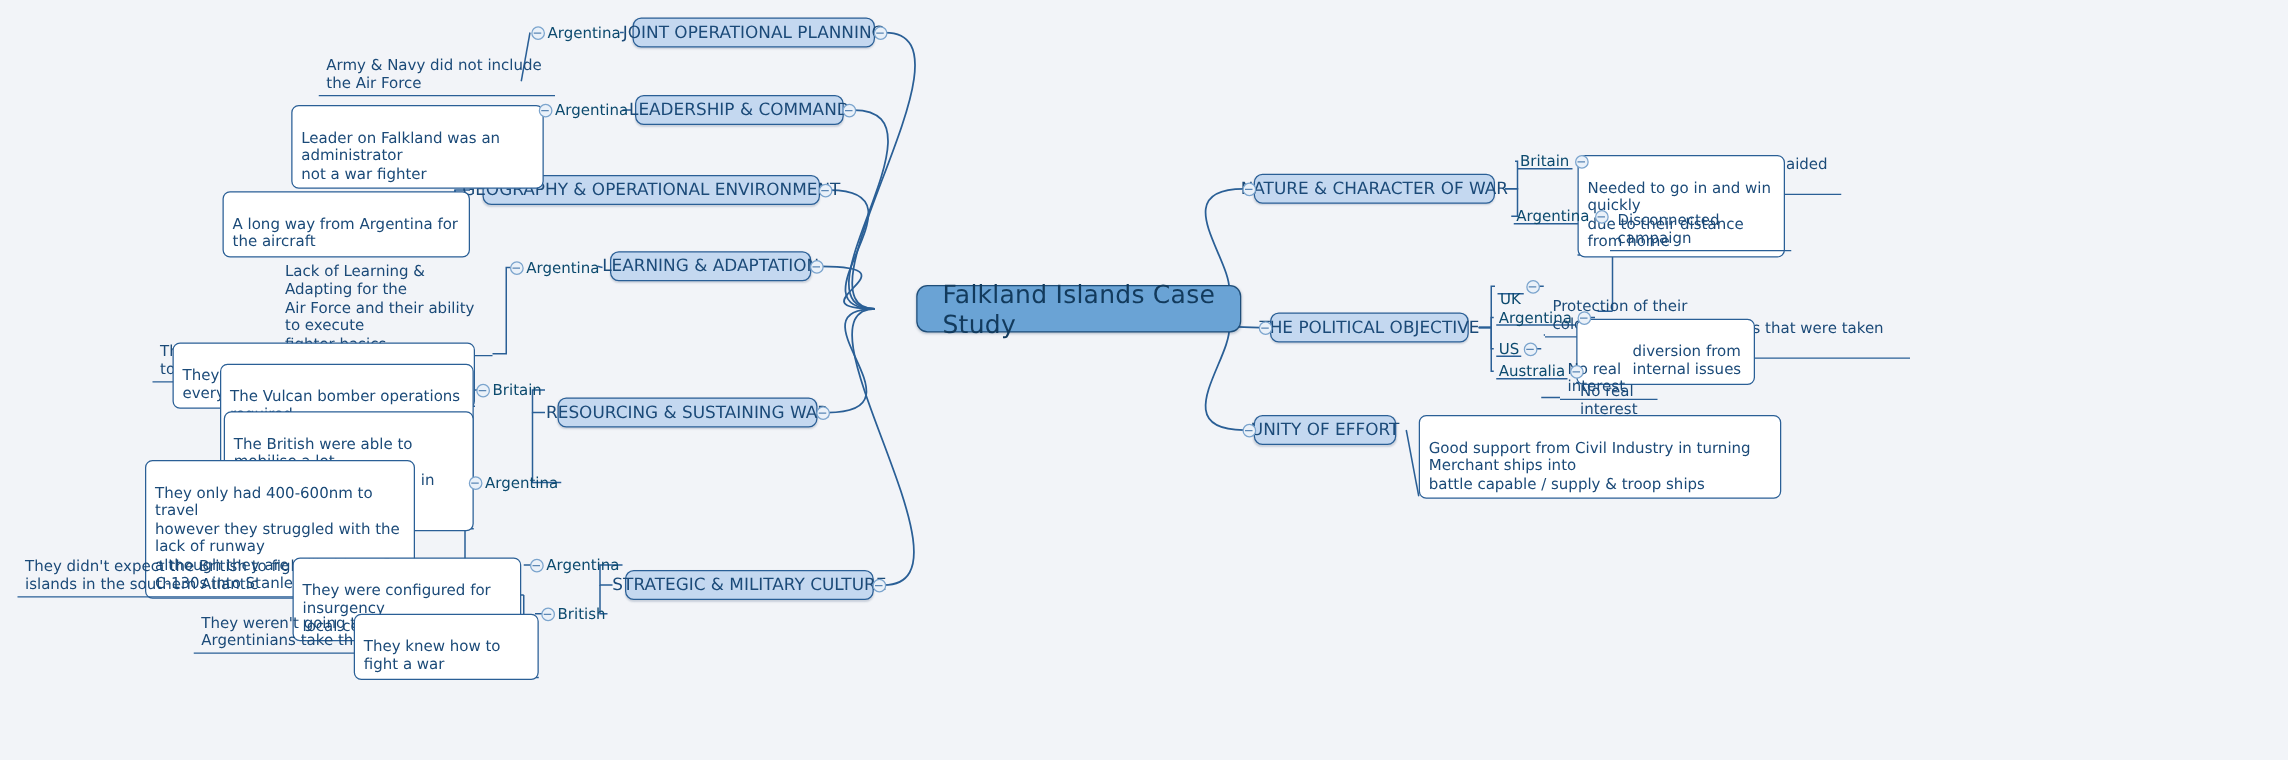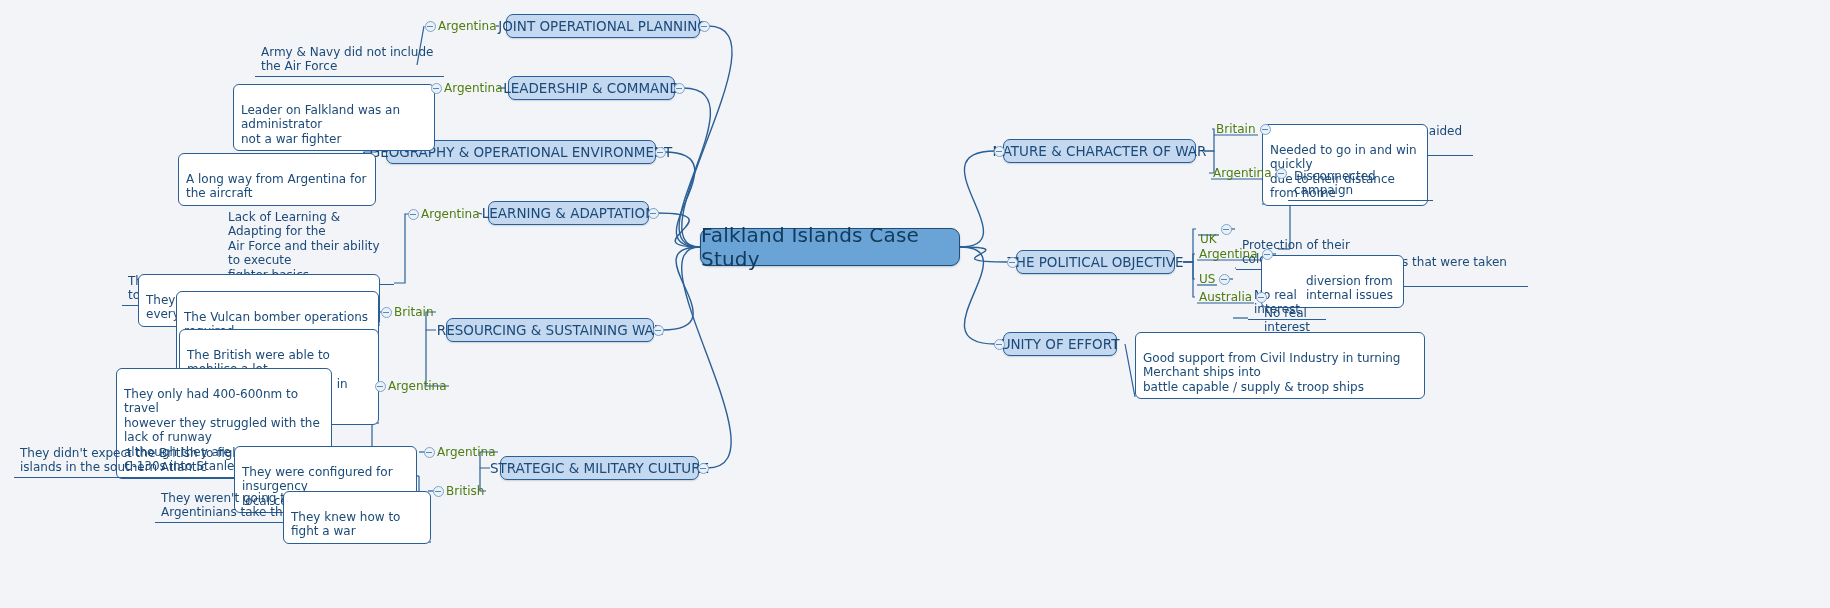--- a/index.html
+++ b/index.html
@@ -32,21 +32,21 @@
     border-radius:7px;
     color:#1b4a78;
     font-size:13.5px;
     display:flex;align-items:center;justify-content:center;
     padding:0 10px;
     white-space:nowrap;
     box-shadow:0 1px 1.5px rgba(20,50,90,.18);
   }
   
   .plain{
-    color:#4d7c0f;
+    color:#0c4a6e;
     font-size:12px;
     display:flex;align-items:center;
     white-space:nowrap;
     background:transparent;
   }
   
   .leaf{
     background:#ffffff;
     border:1.3px solid #2a5f96;
     border-radius:6px;
@@ -154,21 +154,21 @@
       <path d="M1195,279 L1193,279 L1193,262 L1183,262" fill="none" stroke="#2a5f96" stroke-width="1.2"></path>
       <path d="M1248,318 L1233,318" fill="none" stroke="#2a5f96" stroke-width="1.2"></path>
       <path d="M1233,279 L1229,279" fill="none" stroke="#2a5f96" stroke-width="1.2"></path>
       <path d="M1197,303 H1254" fill="none" stroke="#2a5f96" stroke-width="1.2"></path>
       <path d="M1195,297 L1193,297 L1193,262 L1183,262" fill="none" stroke="#2a5f96" stroke-width="1.2"></path>
       <path d="M1258,336 L1270,336" fill="none" stroke="#2a5f96" stroke-width="1.2"></path>
       <path d="M1270,297 L1266,297" fill="none" stroke="#2a5f96" stroke-width="1.2"></path>
       <path d="M1125,344 L1135,397" fill="none" stroke="#2a5f96" stroke-width="1.2"></path>
     </svg>
 
-  <div class="node root" id="root-node" style="left:700px;top:228px;width:260px;height:38px;">
+  <div class="node root" id="root-node" style="left:733px;top:228px;width:260px;height:38px;padding-left:20px;">
     <span>Falkland Islands Case Study</span>
   </div>
 
   <div class="node topic" style="left:506px;top:14px;width:194px;height:24px;">
     <span>JOINT OPERATIONAL PLANNING</span>
   </div>
   <div class="node topic" style="left:508px;top:76px;width:167px;height:24px;">
     <span>LEADERSHIP &amp; COMMAND</span>
   </div>
   <div class="node topic" style="left:386px;top:140px;width:270px;height:24px;">

